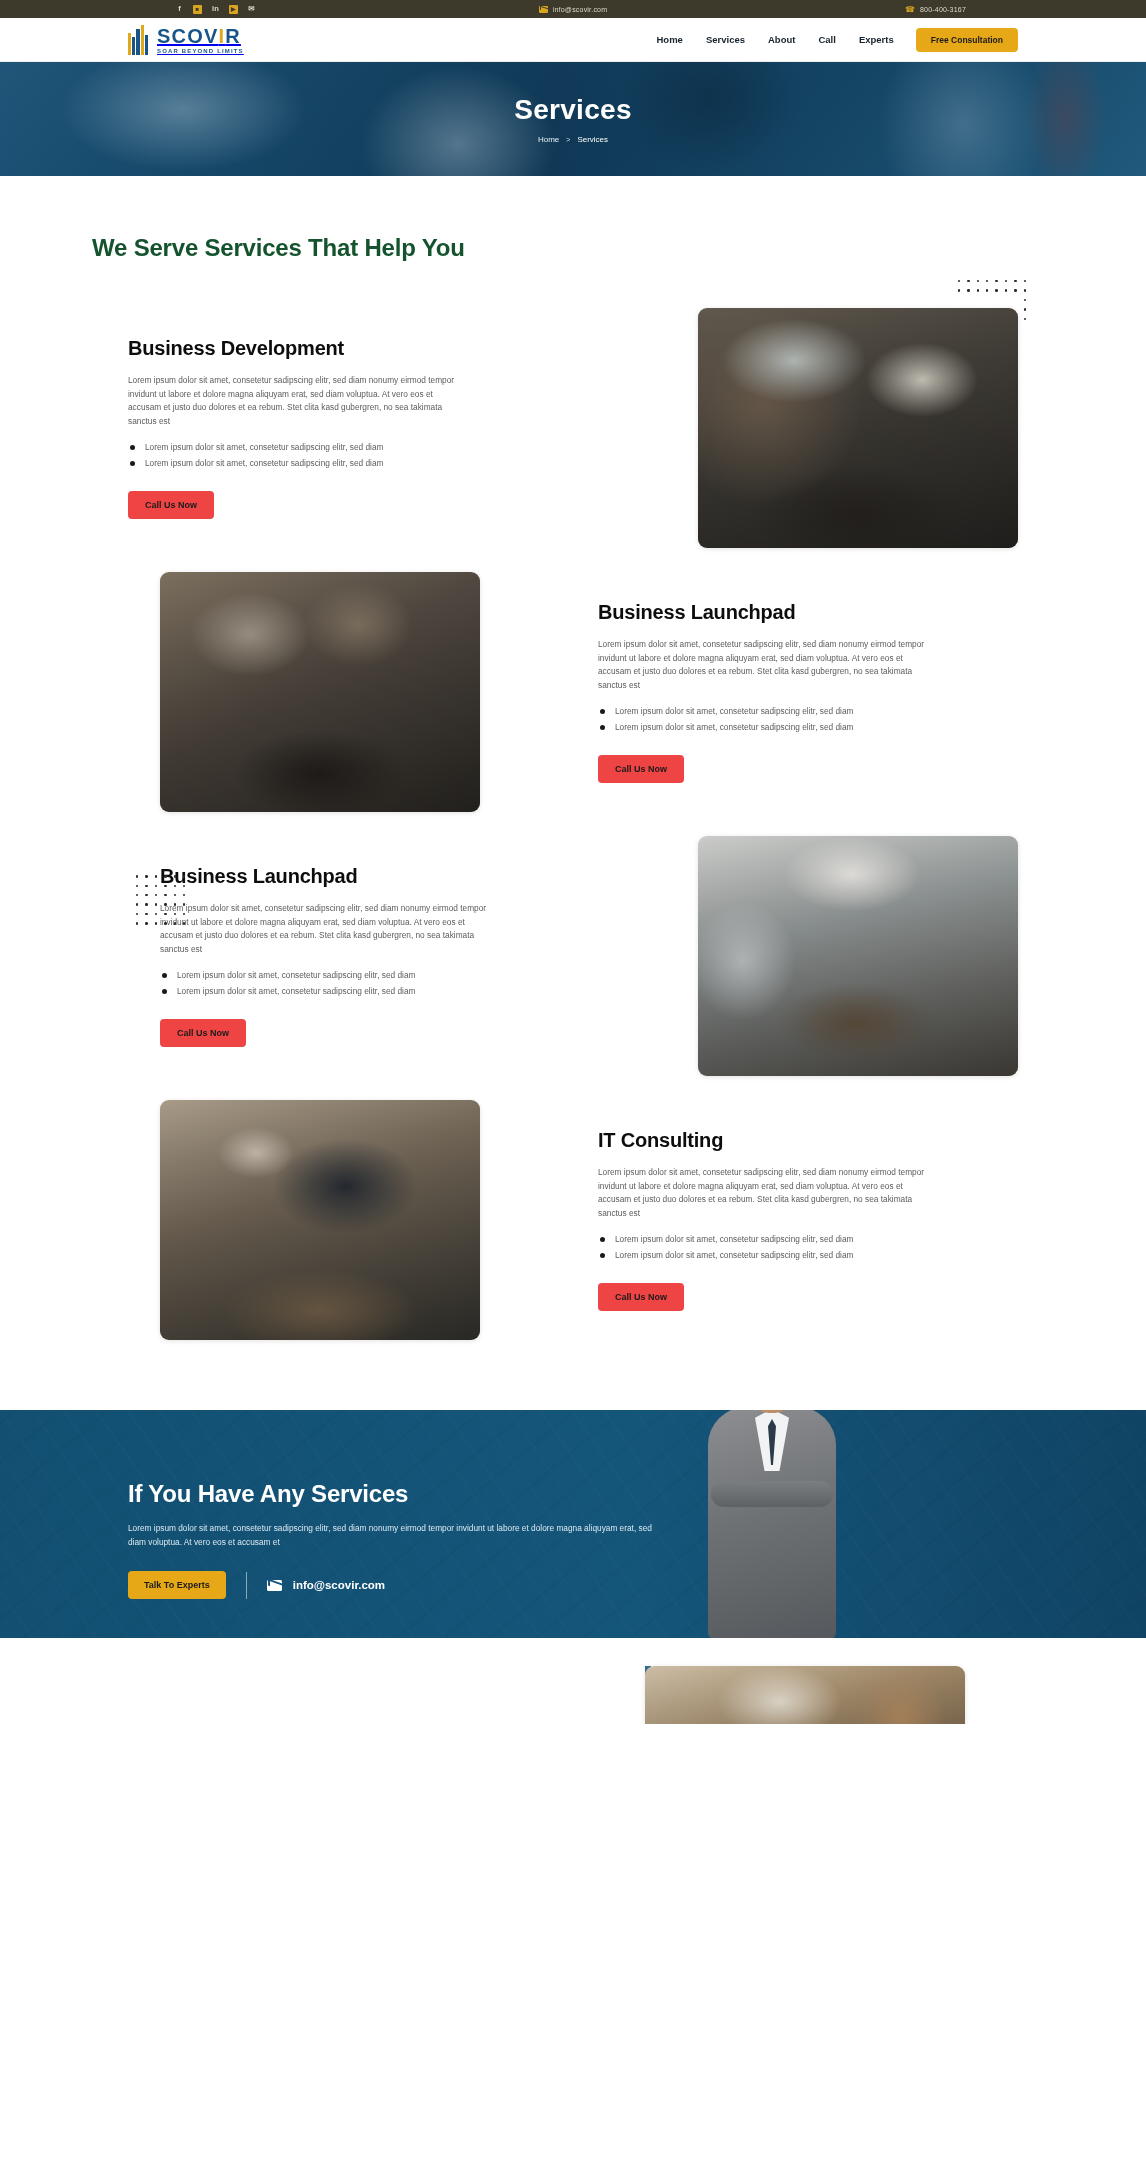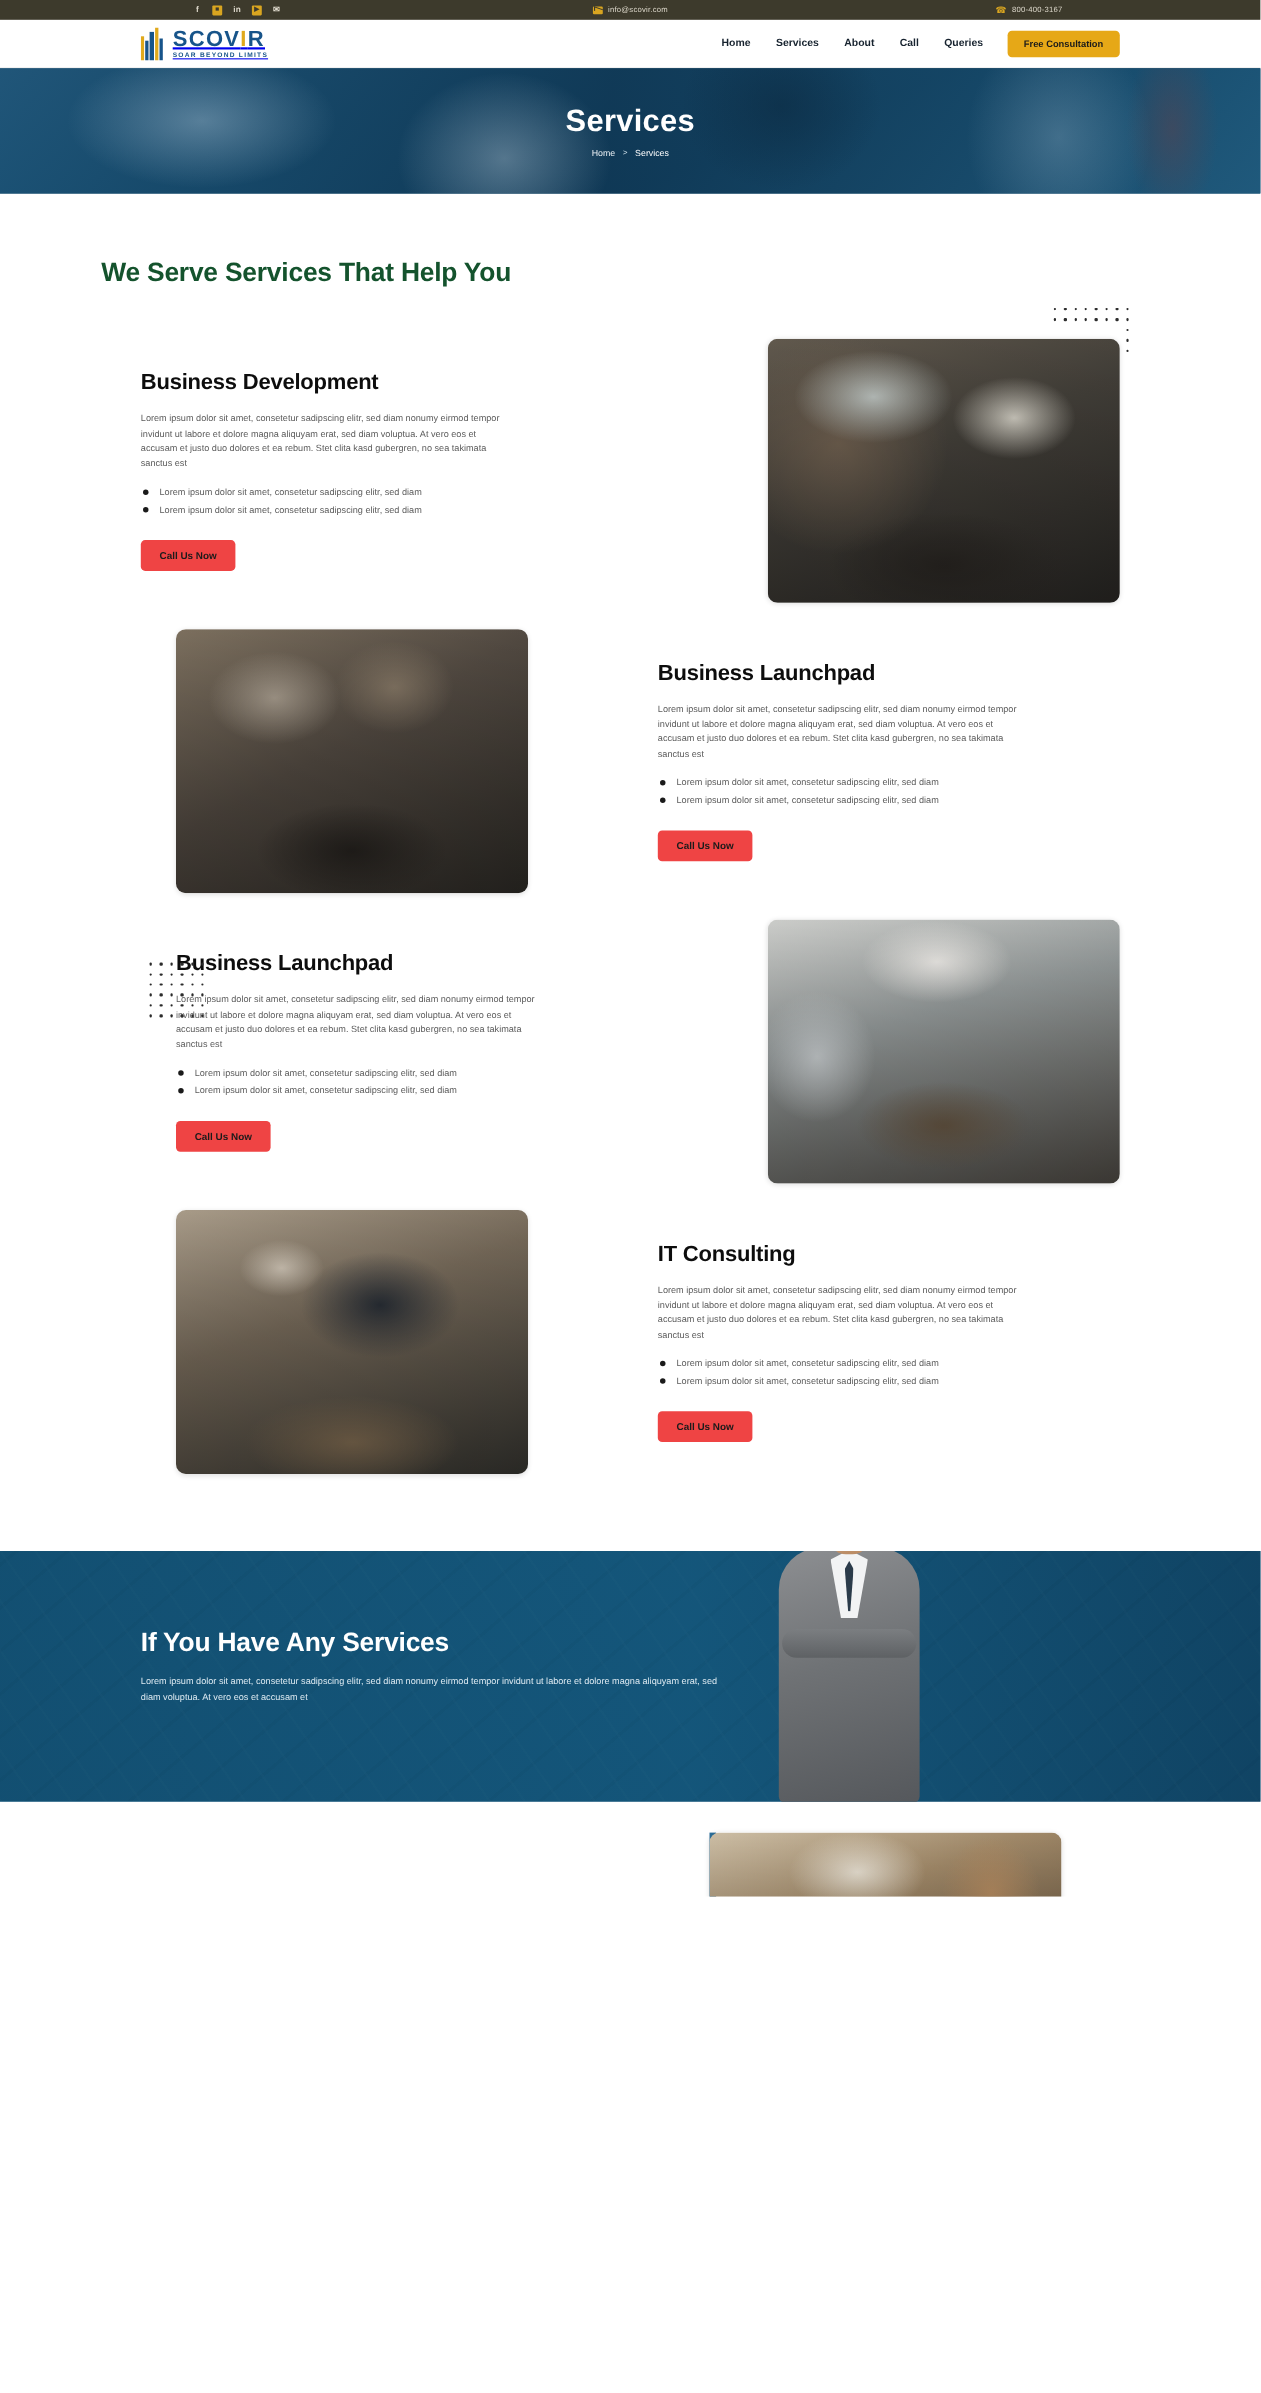--- a/index.html
+++ b/index.html
@@ -334,21 +334,21 @@
       <span class="logo-name"><span>SCOV</span><span class="accent">I</span><span>R</span></span>
       <span class="logo-tag">SOAR BEYOND LIMITS</span>
     </span>
   </a>
 
   <nav class="nav">
     <a href="#">Home</a>
     <a href="#">Services</a>
     <a href="#">About</a>
     <a href="#">Call</a>
-    <a href="#">Queries</a>
+    <a href="#">Experts</a>
   </nav>
   <button class="cta-top">Free Consultation</button>
 </div>
 
 <div class="hero">
   <div class="hero-bg"></div>
   <h1>Services</h1>
   <div class="crumb">
     <a href="#">Home</a>
     <span class="sep">&gt;</span>
@@ -518,20 +518,28 @@
     <div class="p-shirt"></div>
     <div class="p-tie"></div>
     <div class="p-arms"></div>
 
     <div class="p-head"></div>
   </div>
 
   <div class="cta-inner">
     <h2>If You Have Any Services</h2>
     <p>Lorem ipsum dolor sit amet, consetetur sadipscing elitr, sed diam nonumy eirmod tempor invidunt ut labore et dolore magna aliquyam erat, sed diam voluptua. At vero eos et accusam et</p>
+    <div class="cta-actions">
+      <button class="btn-talk">Talk To Experts</button>
+      <span class="vdiv"></span>
+      <span class="cta-mail">
+        <span class="mi"></span>
+        <a href="#">info@scovir.com</a>
+      </span>
+    </div>
   </div>
 </div>
 
 <div class="tail">
   <div class="tail-strip"></div>
   <div class="tail-card">
       <div class="ph5"></div>
     </div>
 </div>
 

